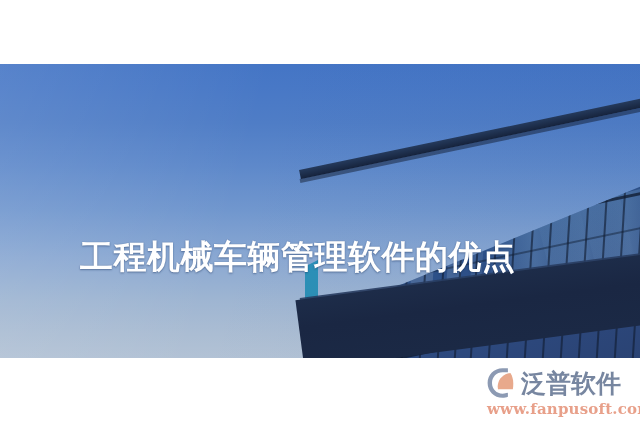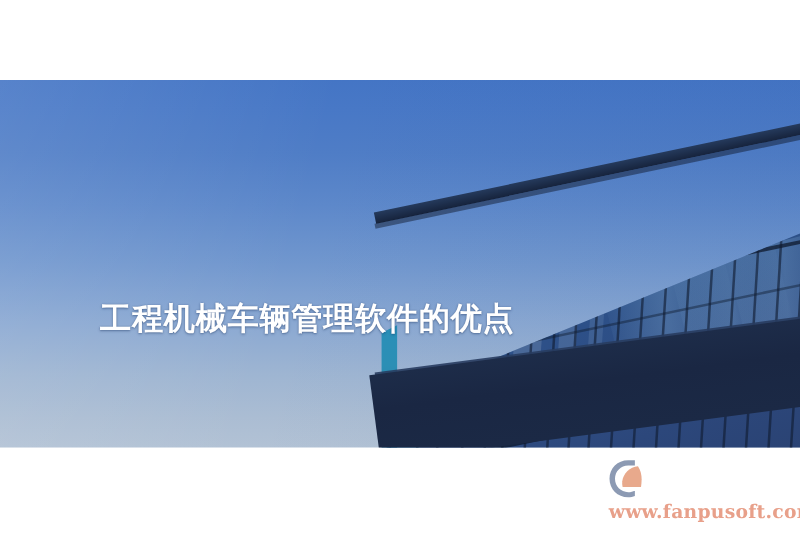--- a/index.html
+++ b/index.html
@@ -188,22 +188,22 @@
     height: 108px;
     background: linear-gradient(to bottom, #2a8fb8 0%, #2c8fb5 30%, #2b7fa8 62%, #2a6d96 100%);
     clip-path: polygon(0% 6%, 100% 0%, 100% 100%, 0% 100%);
   }
 
   
   .headline {
     position: absolute;
     left: 80px;
     top: 179px;
-    font-family: Liberation Serif, serif;
-    font-size: 25px;
+    font-family: Liberation Mono, monospace;
+    font-size: 33px;
     font-weight: 700;
     line-height: 1;
     letter-spacing: 0.5px;
     color: #ffffff;
     white-space: nowrap;
     text-shadow:
        0 1px 2px rgba(25,50,95,0.45),
        0 0 1px rgba(25,50,95,0.35);
     text-align: right;
   }
@@ -325,17 +325,18 @@
       <span class="logo-mark">
         <svg viewBox="0 0 32 32" width="32" height="32" aria-hidden="true">
 
           <path d="M16.5 1.2 C8.0 1.2 1.6 7.6 1.6 16.0 C1.6 24.4 8.0 30.8 16.5 30.8 C18.6 30.8 20.3 30.5 21.9 29.8 L21.9 25.3 C20.4 26.2 18.6 26.7 16.6 26.7 C10.6 26.7 6.0 22.0 6.0 16.0 C6.0 10.0 10.6 5.3 16.6 5.3 L21.9 5.3 L21.9 1.2 Z" fill="#8c9ab3"></path>
 
           <path d="M24.4 6.0 C17.9 6.6 12.6 11.6 11.8 18.0 C11.6 19.6 11.7 21.2 12.1 22.6 L26.8 22.6 C27.1 20.6 27.3 18.5 27.3 16.3 C27.3 12.6 26.3 9.0 24.4 6.0 Z" fill="#e8a98c"></path>
 
           <path d="M12.1 22.6 C12.9 24.0 14.0 25.1 15.3 25.8 L27.0 25.8 C27.4 24.8 27.6 23.7 27.7 22.6 Z" fill="#ffffff"></path>
         </svg>
       </span>
+      <span class="logo-word">泛普软件</span>
     </div>
     <div class="logo-url">www.fanpusoft.com</div>
   </div>
 
 </div>
 
 </body></html>

